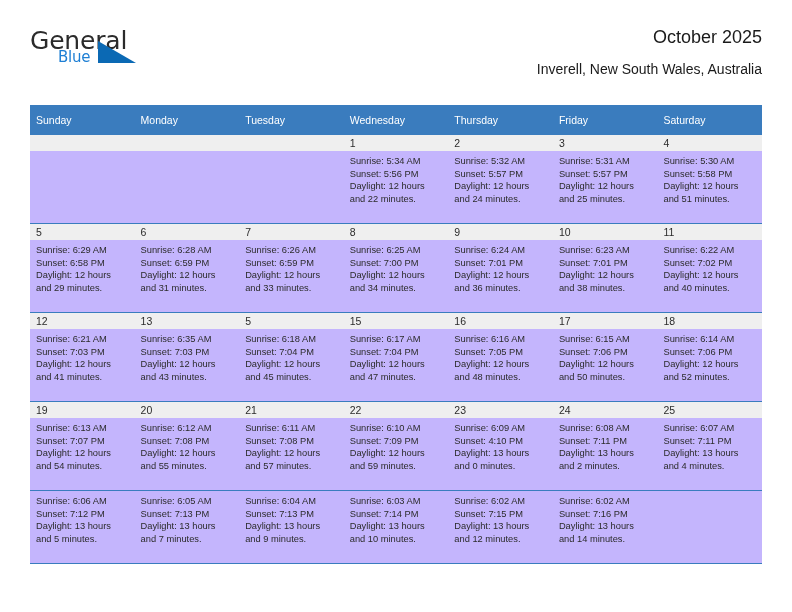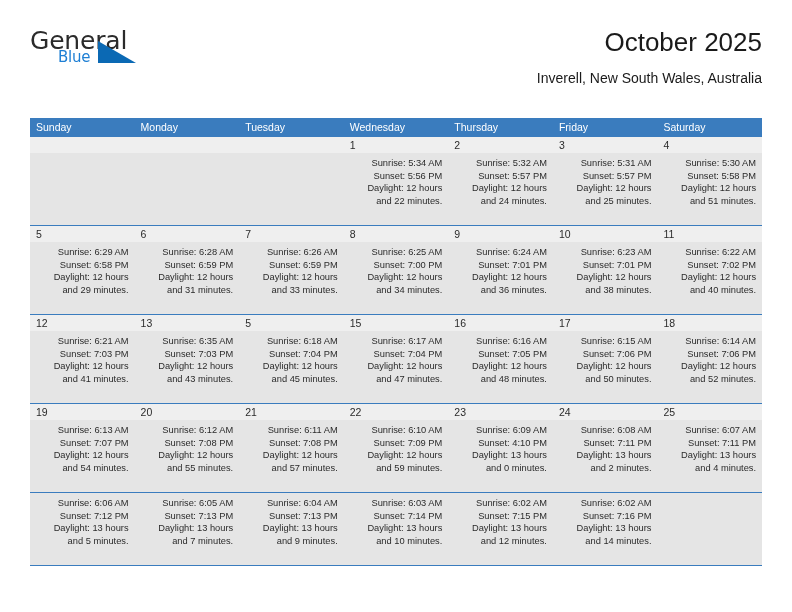--- a/index.html
+++ b/index.html
@@ -71,21 +71,21 @@
     font-family: "DejaVu Sans", sans-serif;
   }
 
   .titles {
     position: absolute;
     right: 0;
     top: 0;
     text-align: right;
   }
   .cal-title {
-    font-size: 26px;
+    font-size: 18px;
     color: #1a1a1a;
     line-height: 1.1;
     white-space: nowrap;
   }
   .cal-subtitle {
     margin-top: 14px;
     font-size: 14px;
     color: #1a1a1a;
     line-height: 1.1;
     white-space: nowrap;
@@ -95,23 +95,22 @@
   .calendar {
     position: absolute;
     left: 30px;
     top: 105px;
     width: 732px;
   }
 
   .dow-row {
     display: flex;
     background: #3a7cbe;
-    height: 19px;
+    height: 30px;
     align-items: center;
-    margin-top: 13px;
   }
   .dow {
     flex: 1 1 0;
     padding-left: 6px;
     box-sizing: border-box;
     font-size: 10.5px;
     color: #ffffff;
     line-height: 1;
     white-space: nowrap;
   }
@@ -131,23 +130,22 @@
     flex: 1 1 0;
     padding-left: 6px;
     box-sizing: border-box;
     font-size: 10.5px;
     color: #2b2b2b;
     line-height: 1;
   }
 
   .body-strip {
     display: flex;
-    background: #e5e5e5;
+    background: #c4b5fd;
     min-height: 72px;
-    text-align: right;
   }
   .cell {
     flex: 1 1 0;
     padding: 4px 6px 6px 6px;
     box-sizing: border-box;
   }
   .cell p {
     margin: 0;
     font-size: 9.3px;
     line-height: 12.6px;

